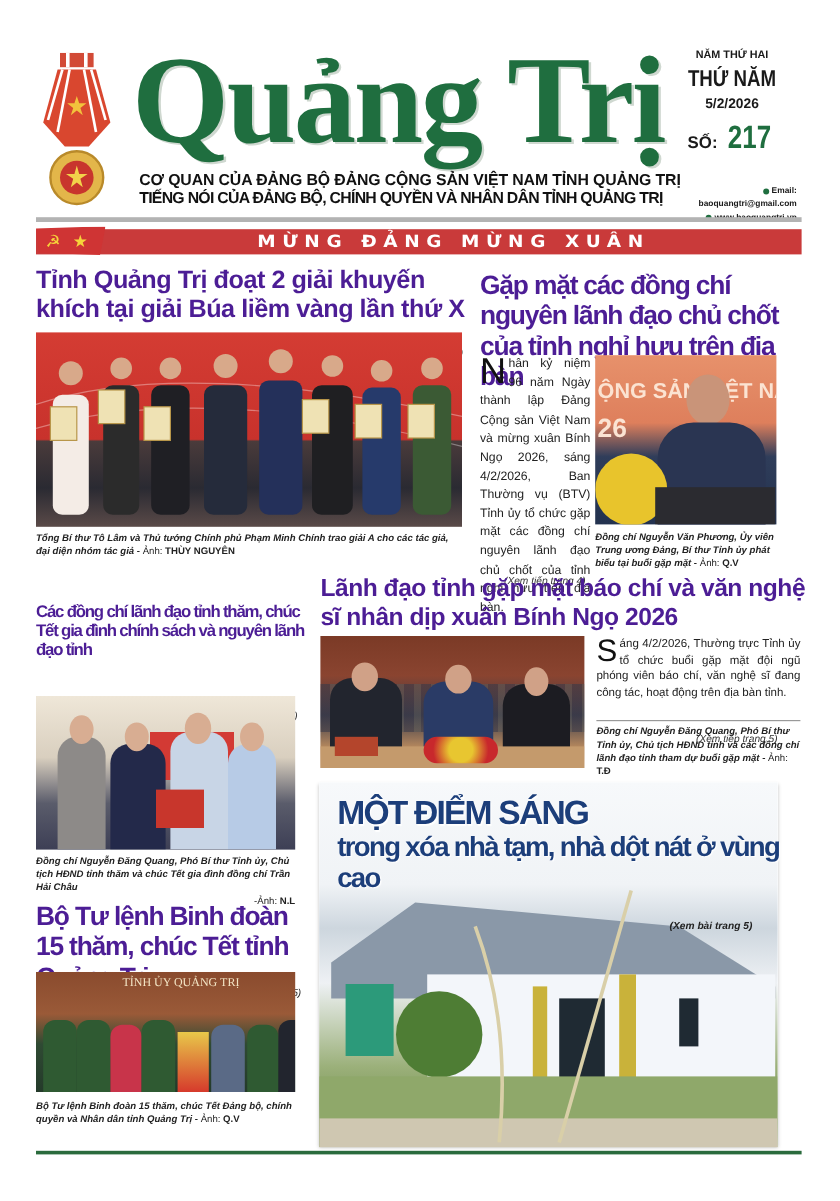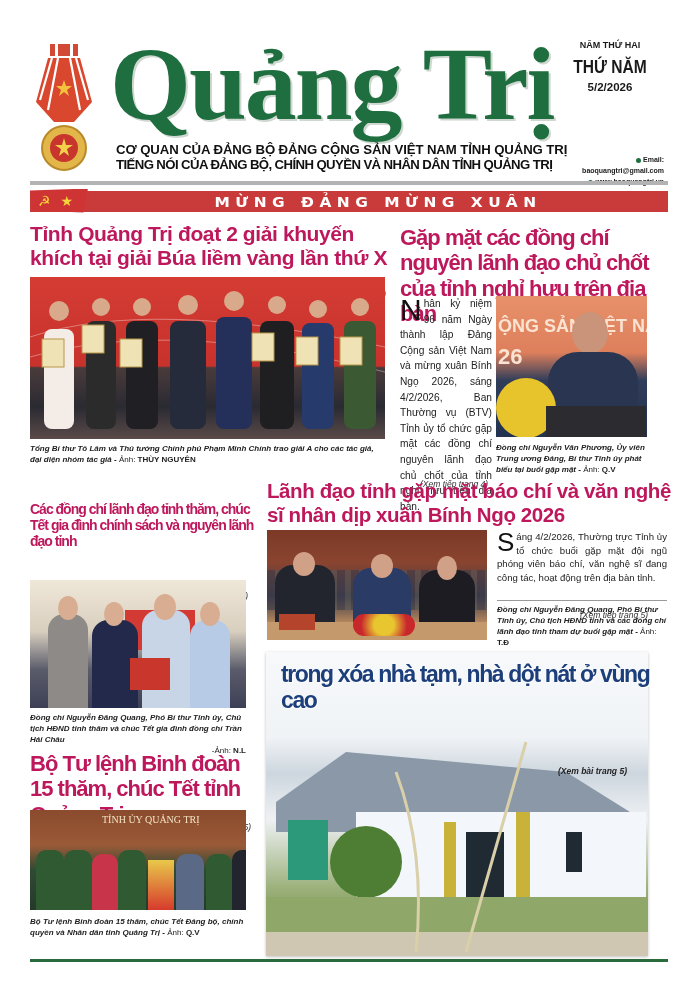--- a/index.html
+++ b/index.html
@@ -23,21 +23,21 @@
   .contact { left: 560px; top: 154px; width: 104px; text-align: right; font-size: 7px; font-weight: bold; line-height: 11px; }
   .contact .dot { display: inline-block; width: 5px; height: 5px; border-radius: 50%; background: #1f6e3f; margin-right: 2px; vertical-align: middle; }
   .grayrule { left: 30px; top: 181px; width: 638px; height: 4px; background: #b3b3b3; }
 
   
   .banner { left: 30px; top: 191px; width: 638px; height: 21px; background: #c93a3a; display: flex; align-items: center; }
   .flag { width: 58px; height: 24px; margin-top: -2px; background: #cf3434; display: flex; align-items: center; gap: 10px; padding-left: 8px; color: #f6d33a; font-size: 14px; clip-path: polygon(0 8%, 100% 0, 92% 100%, 4% 92%); }
   .banner-text { flex: 1; text-align: center; color: #fff; font-weight: bold; font-size: 14px; letter-spacing: 5px; font-family: "DejaVu Sans", sans-serif; transform: scaleX(1.1); }
 
   
-  .hl { font-family: "Liberation Sans Narrow", "Liberation Sans", sans-serif; font-weight: bold; color: #be185d; line-height: 1.15; letter-spacing: -0.4px; }
+  .hl { font-family: "Liberation Sans Narrow", "Liberation Sans", sans-serif; font-weight: bold; color: #4c1d95; line-height: 1.15; letter-spacing: -0.4px; }
   .hl1 { left: 30px; top: 222px; width: 360px; font-size: 21px; }
   .hl2 { left: 400px; top: 225px; width: 270px; font-size: 22px; transform-origin: left top; letter-spacing: -1px; }
   .hl3 { left: 30px; top: 481px; width: 230px; font-size: 14px; letter-spacing: -1px; margin-top: 20px; }
   .hl4 { left: 267px; top: 479px; width: 420px; font-size: 20.5px; }
   .hl5 { left: 30px; top: 751px; width: 230px; font-size: 22px; letter-spacing: -1px; }
   .hl6 { left: 281px; top: 662px; width: 380px; color: #1c3e7a; font-size: 28px; line-height: 1.12; letter-spacing: -1.5px; text-shadow: 1px 1px 1px #ffffff; }
   .hl6 .sub { font-size: 23px; display: block; letter-spacing: -1.4px; }
 
   .more { font-style: italic; font-size: 8.5px; color: #333; margin-top: 24px; }
 
@@ -87,20 +87,24 @@
 </div>
 
 <div class="abs logo">Quảng Trị</div>
 <div class="abs tag1">CƠ QUAN CỦA ĐẢNG BỘ ĐẢNG CỘNG SẢN VIỆT NAM TỈNH QUẢNG TRỊ</div>
 <div class="abs tag2">TIẾNG NÓI CỦA ĐẢNG BỘ, CHÍNH QUYỀN VÀ NHÂN DÂN TỈNH QUẢNG TRỊ</div>
 
 <div class="abs meta">
   <div class="year">NĂM THỨ HAI</div>
   <div class="dow">THỨ NĂM</div>
   <div class="date">5/2/2026</div>
+  <div class="issue">
+    <span class="lbl">SỐ:</span>
+    <span class="num">217</span>
+  </div>
 </div>
 <div class="abs contact">
   <div><span class="dot"></span><span>Email: baoquangtri@gmail.com</span></div>
   <div><span class="dot"></span><span>www.baoquangtri.vn</span></div>
 </div>
 <div class="abs grayrule"></div>
 
 <div class="abs banner">
   <div class="flag">
     <span>☭</span>
@@ -236,17 +240,18 @@
     <circle cx="100" cy="210" r="36" fill="#4e7d34"></circle>
     <rect x="0" y="245" width="382" height="59" fill="#8fa86a"></rect>
     <rect x="0" y="280" width="382" height="24" fill="#cfc7b1"></rect>
     <g stroke="#d9cfa8" stroke-width="3" fill="none">
         <path d="M150,300 Q160,200 130,120"></path>
         <path d="M200,300 Q240,160 260,90"></path>
       </g>
   </svg>
 </div>
 <div class="abs hl hl6">
+  <span>MỘT ĐIỂM SÁNG</span>
   <span class="sub">trong xóa nhà tạm, nhà dột nát ở vùng cao</span>
 </div>
 <div class="abs more" style="left:558px; top:742px; font-weight:bold; color:#222;">(Xem bài trang 5)</div>
 
 <div class="abs greenrule"></div>
 
 </body></html>

